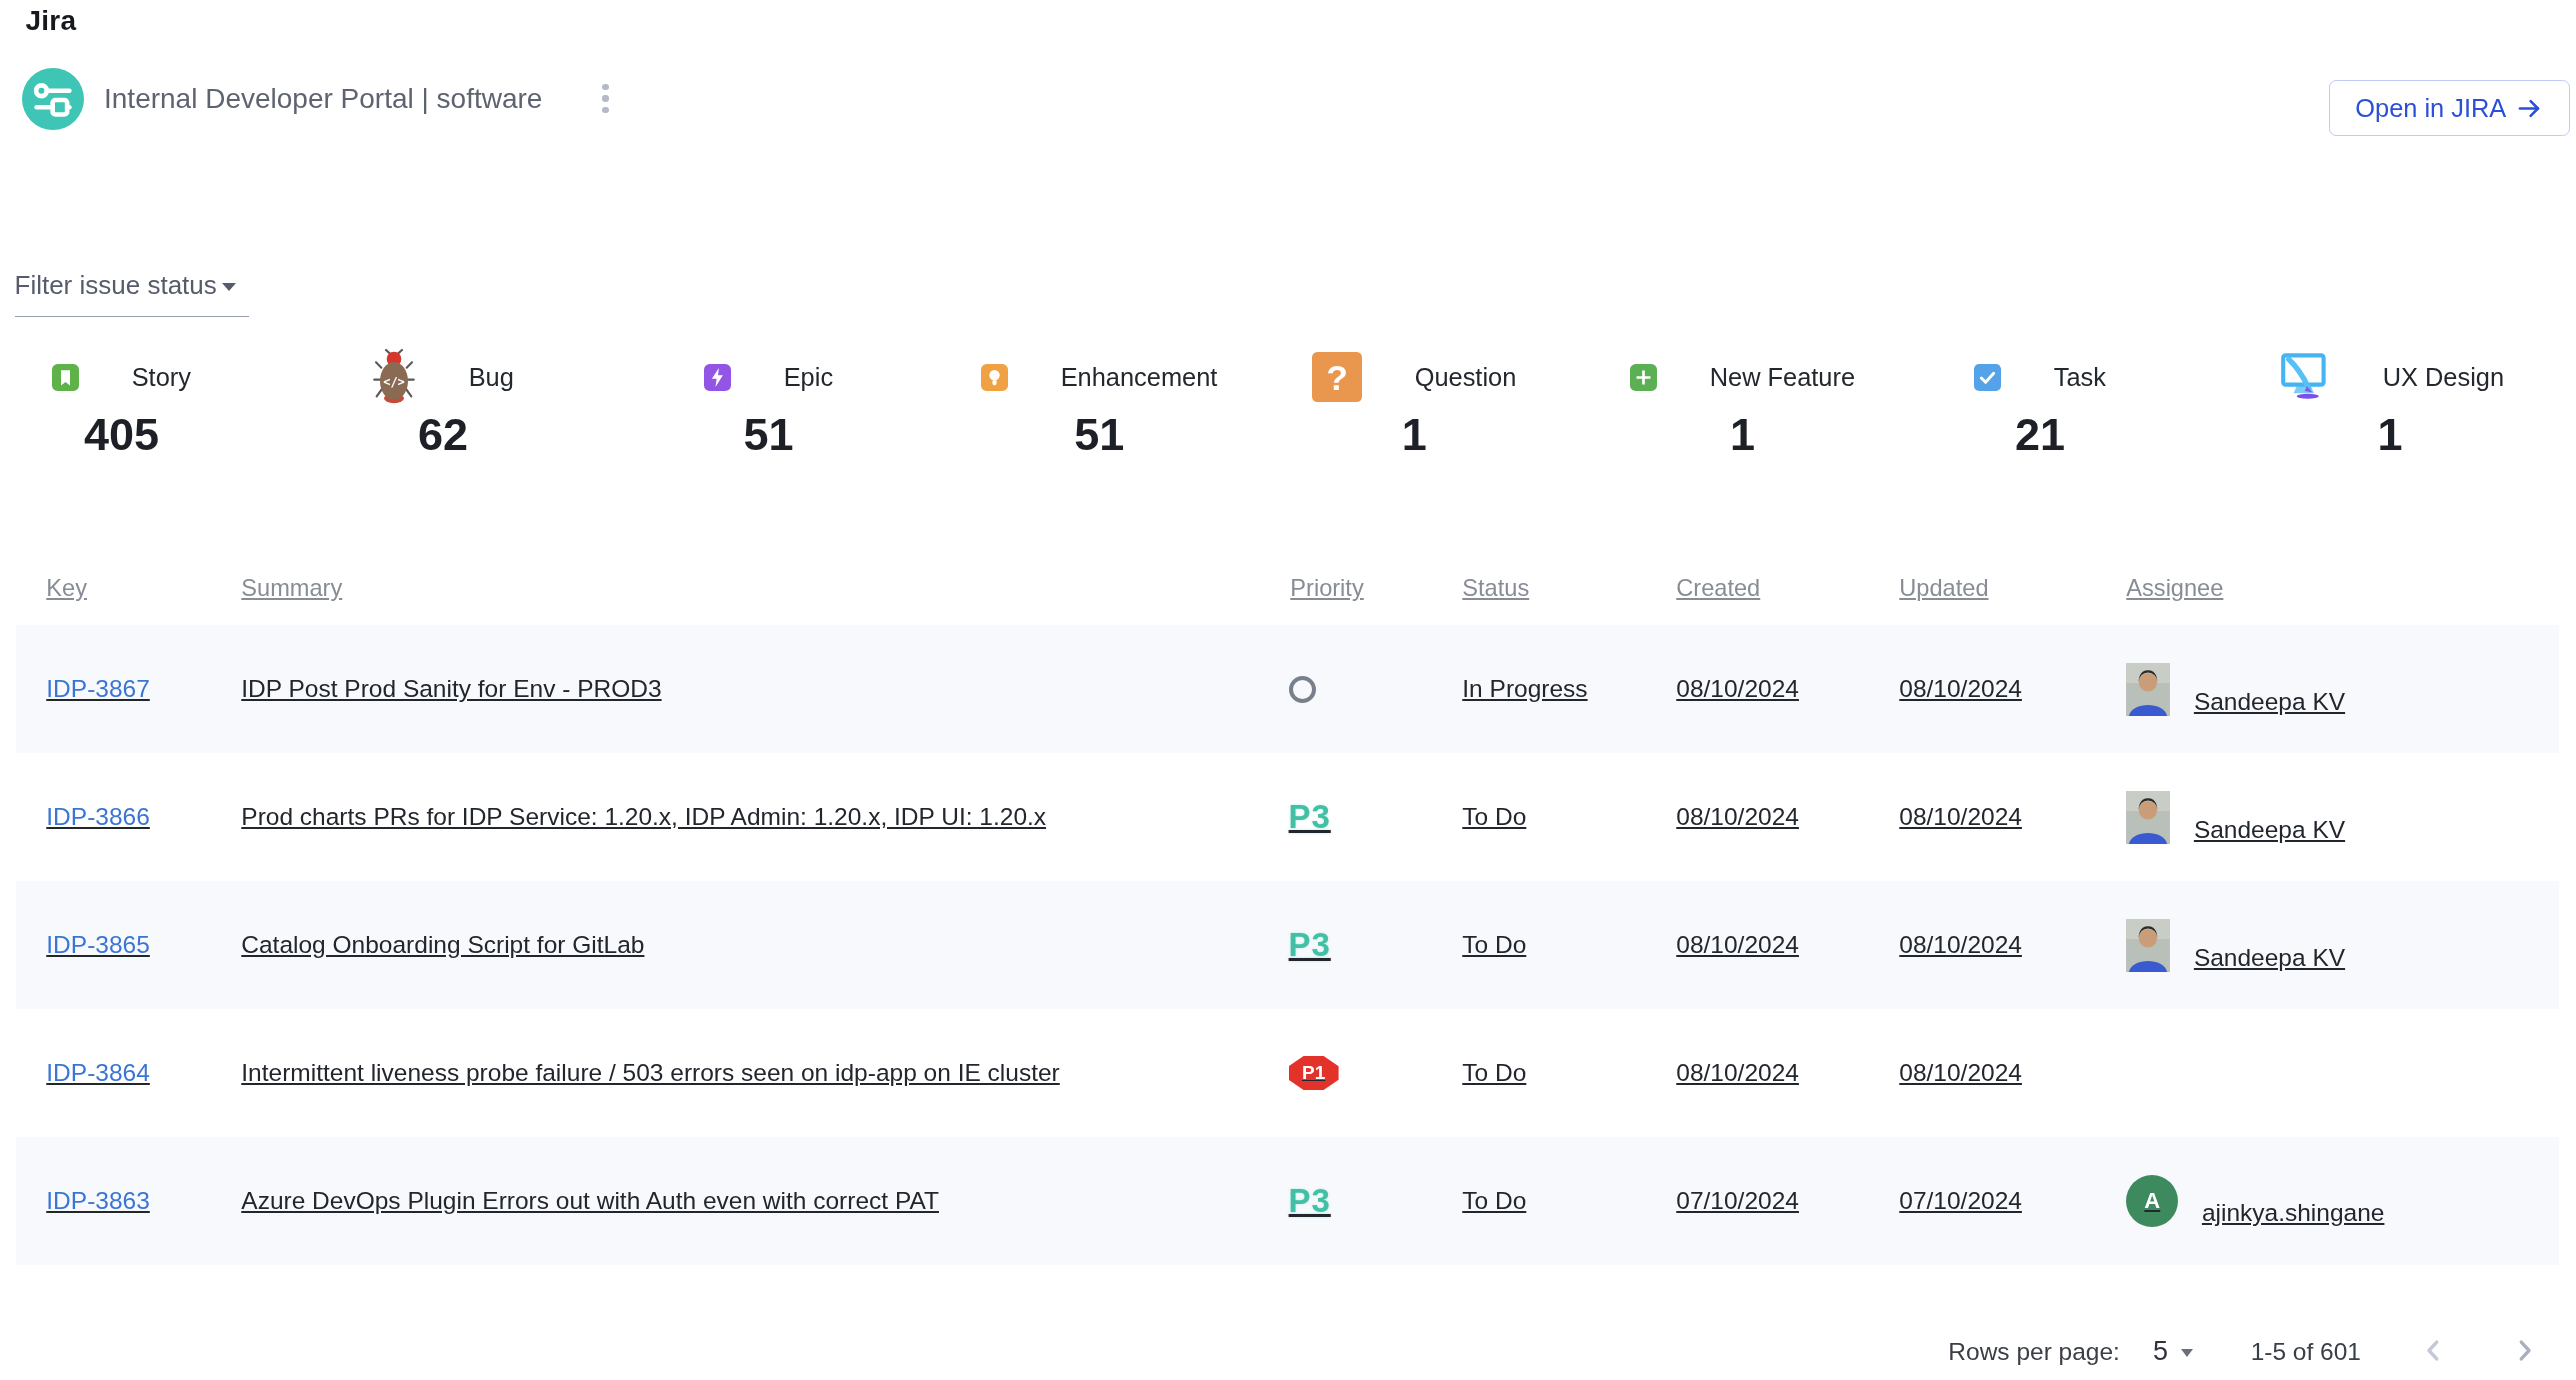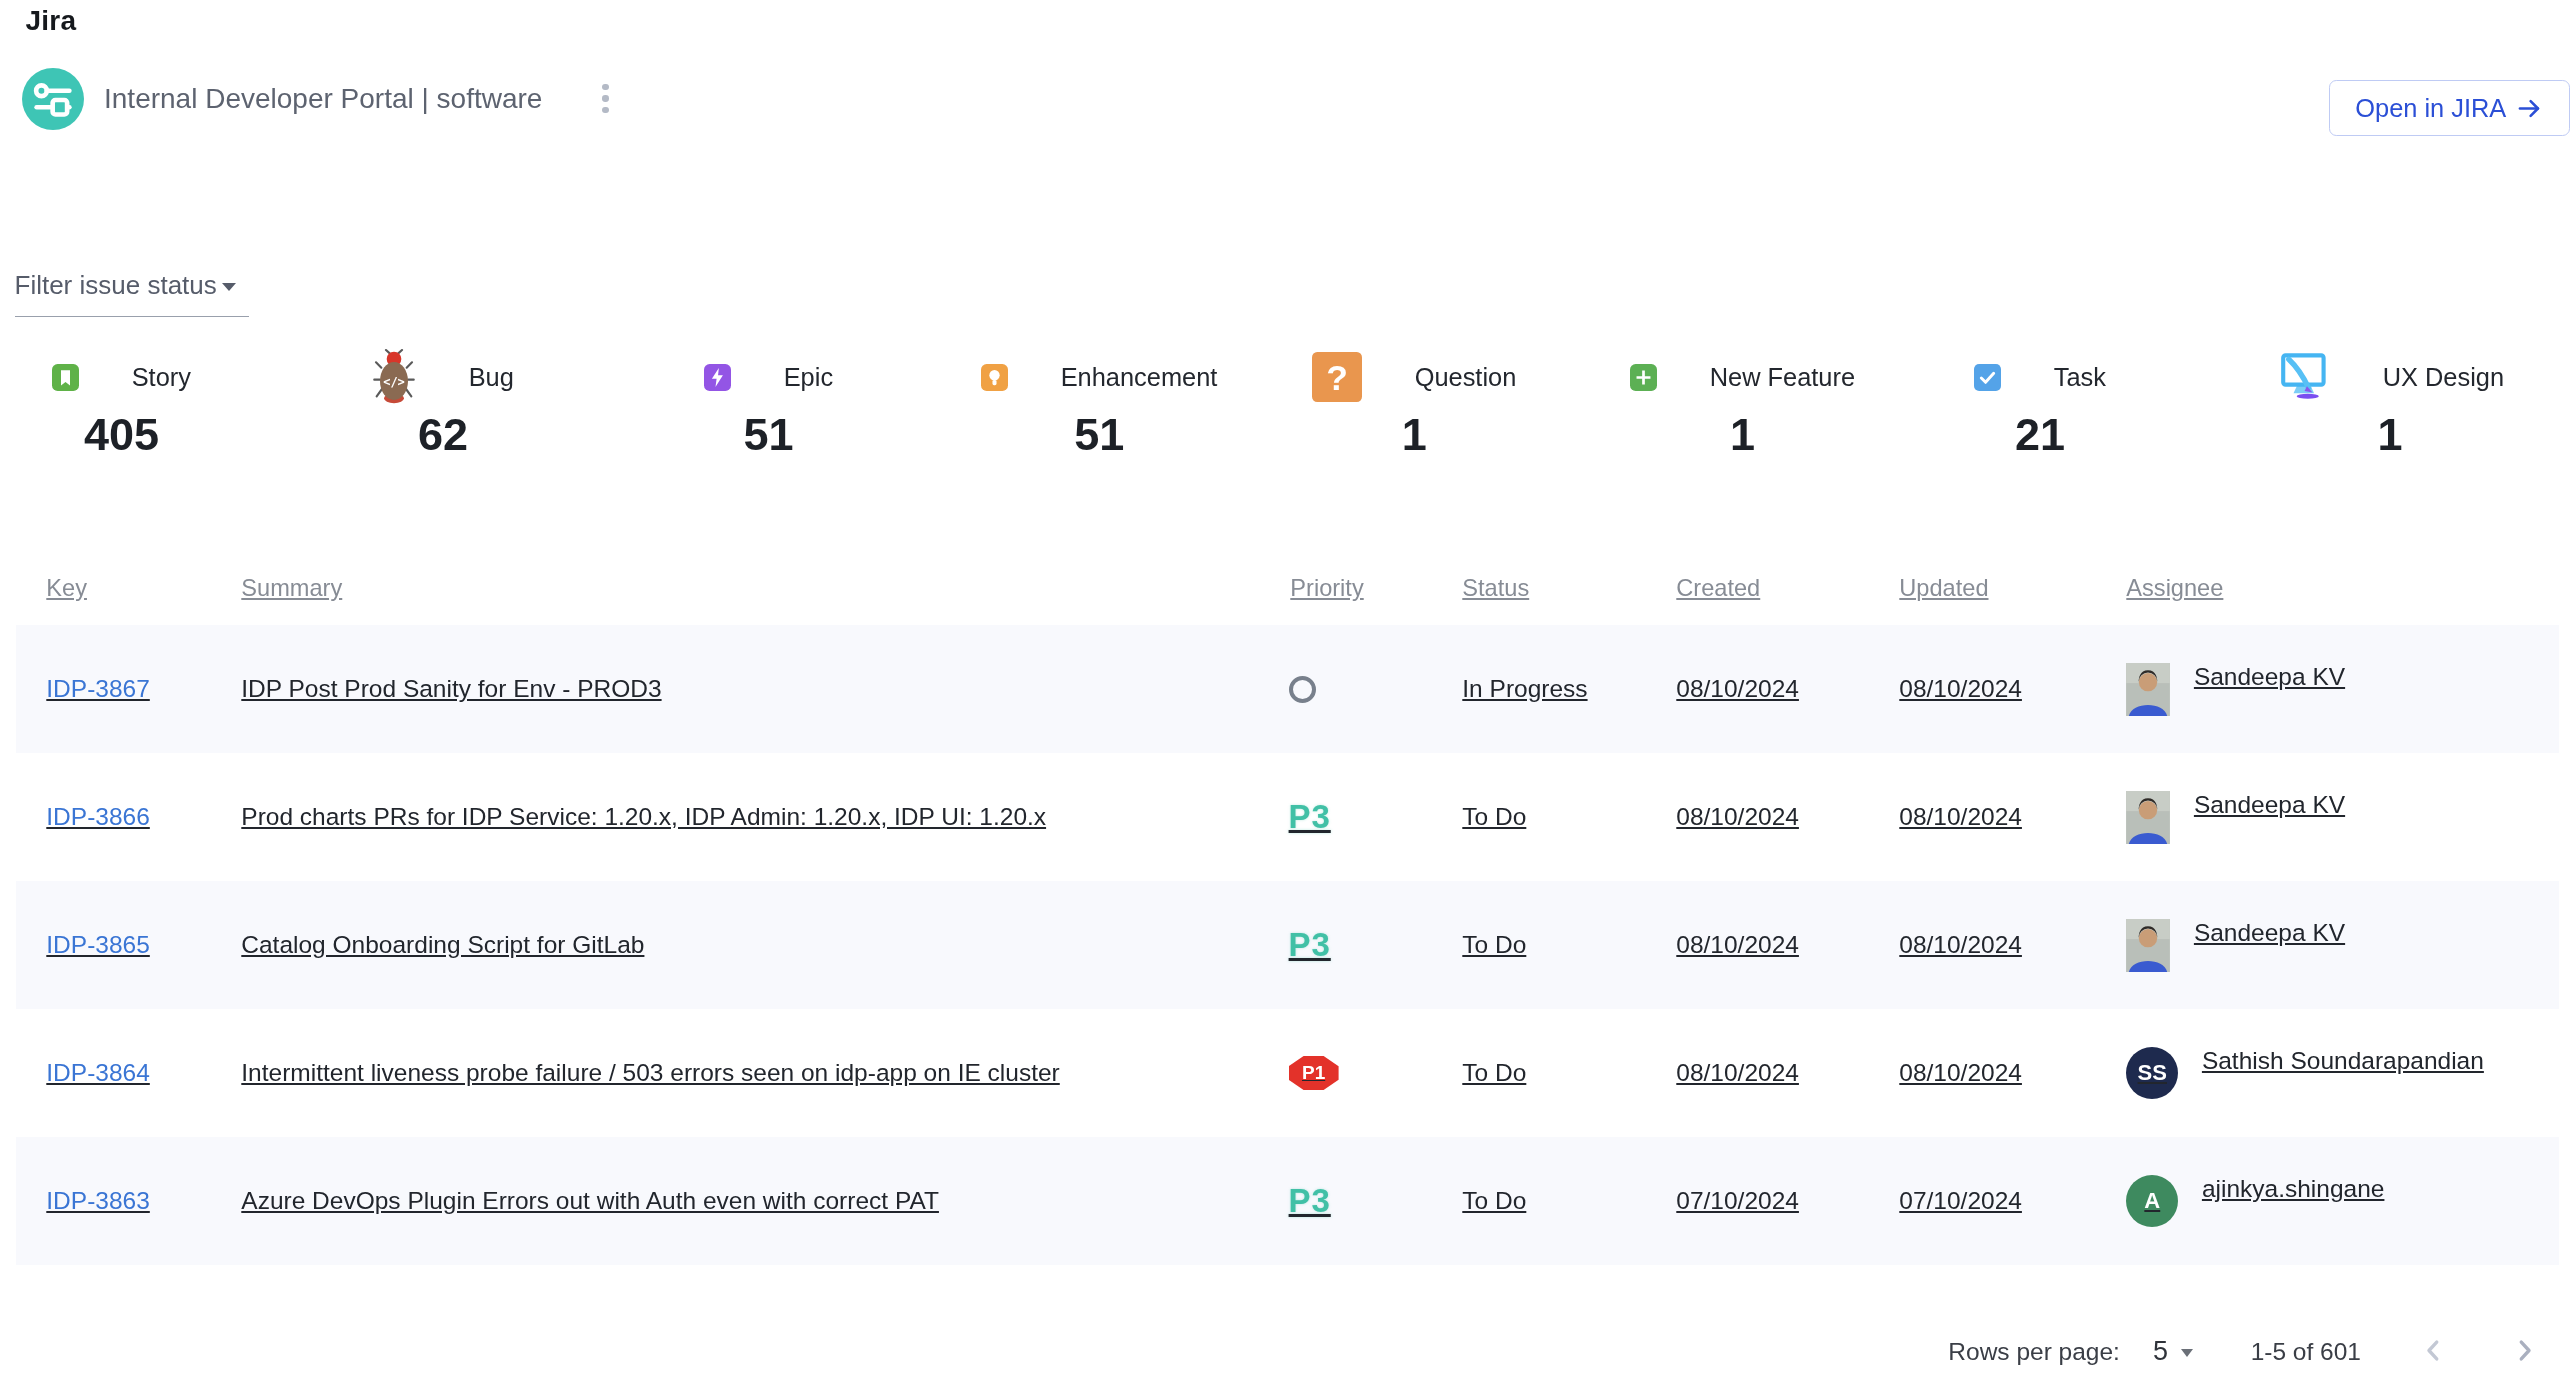--- a/index.html
+++ b/index.html
@@ -47,21 +47,21 @@
   .row{height:128px;font-size:24.5px;color:#22262d;background:#fff;}
   .row.alt{background:#f8f9fd;}
   .cell-key{padding-left:30px;}
   .key-link{color:#3a75d4;cursor:pointer;text-decoration:none;}
   .cell-priority{display:flex;align-items:center;padding-left:7.3px;}
   .ring{width:27px;height:27px;border:4.5px solid #78808c;border-radius:50%;box-sizing:border-box;}
   .p3{font-size:33px;font-weight:800;color:#41c0a6;letter-spacing:0.9px;text-shadow:0 0 2.7px rgba(65,192,166,.35);}
   .p1{width:50px;height:34px;background:#e3322a;color:#fff;font-size:19px;font-weight:700;
       clip-path:polygon(30% 0,70% 0,100% 30%,100% 70%,70% 100%,30% 100%,0 70%,0 30%);
       display:flex;align-items:center;justify-content:center;}
-  .cell-assignee{display:flex;align-items:flex-start;gap:23.6px;}
+  .cell-assignee{display:flex;align-items:flex-end;gap:23.6px;}
   .avatar-photo{width:44px;height:53px;overflow:hidden;flex:none;display:flex;}
   .avatar-initials{width:52px;height:52px;border-radius:50%;color:#fff;display:flex;align-items:center;justify-content:center;
       font-weight:600;font-size:22px;flex:none;}
 
   
   .footer{position:absolute;right:33px;top:1326px;height:51px;display:flex;align-items:center;font-size:24.5px;color:#3a3e46;}
   .rpp-select{display:flex;align-items:center;margin-left:33px;font-size:27px;color:#2f333a;cursor:pointer;}
   .select-caret{display:inline-block;width:0;height:0;border-left:6.3px solid transparent;border-right:6.3px solid transparent;
       border-top:8.2px solid #6b7078;margin-left:12.7px;margin-top:3.6px;}
   .range{margin-left:58px;}
@@ -310,24 +310,20 @@
     <div class="cell-key">
       <a class="key-link">IDP-3864</a>
     </div>
     <div class="cell-summary">Intermittent liveness probe failure / 503 errors seen on idp-app on IE cluster</div>
     <div class="cell-priority">
             <span class="p1">P1</span>
           </div>
     <div class="cell-status">To Do</div>
     <div class="cell-created">08/10/2024</div>
     <div class="cell-updated">08/10/2024</div>
-    <div class="cell-assignee">
-      <span class="avatar-initials" style="background: rgb(30, 42, 78);">SS</span>
-      <span>Sathish Soundarapandian</span>
-    </div>
   </div>
         <div class="row alt">
     <div class="cell-key">
       <a class="key-link">IDP-3863</a>
     </div>
     <div class="cell-summary">Azure DevOps Plugin Errors out with Auth even with correct PAT</div>
     <div class="cell-priority">
             <span class="p3">P3</span>
           </div>
     <div class="cell-status">To Do</div>

